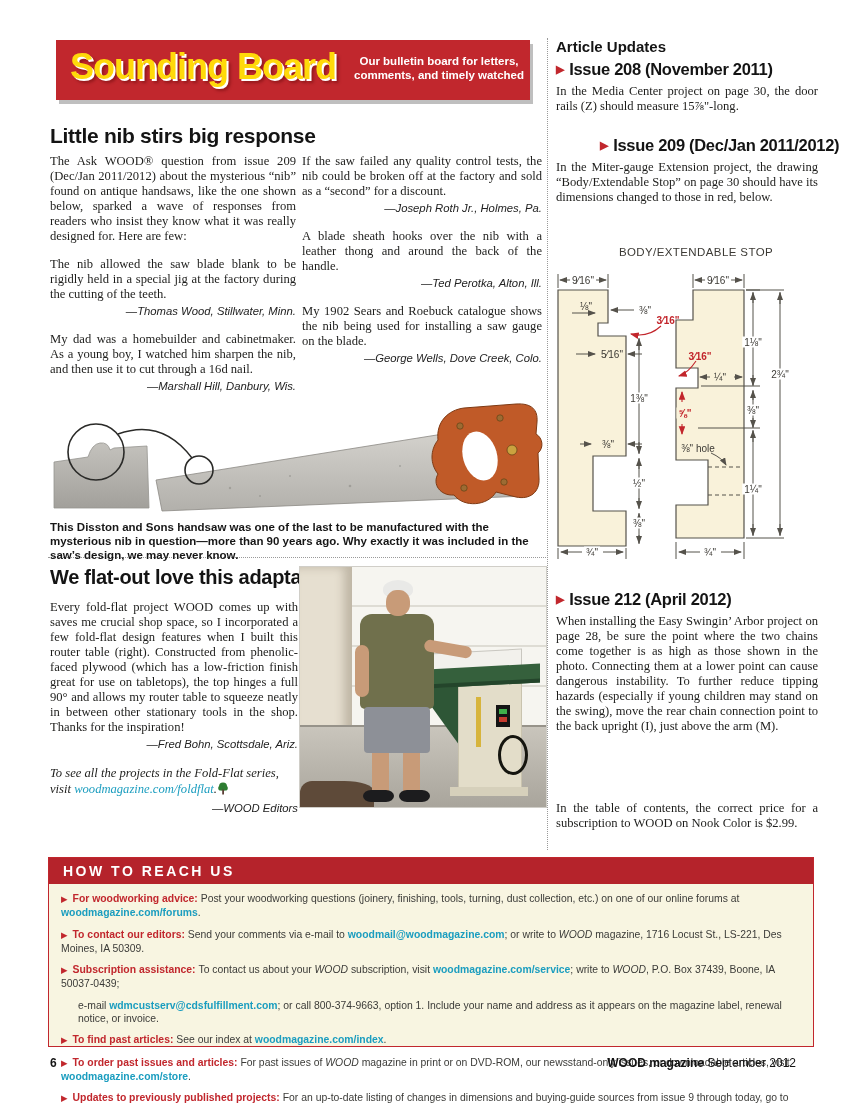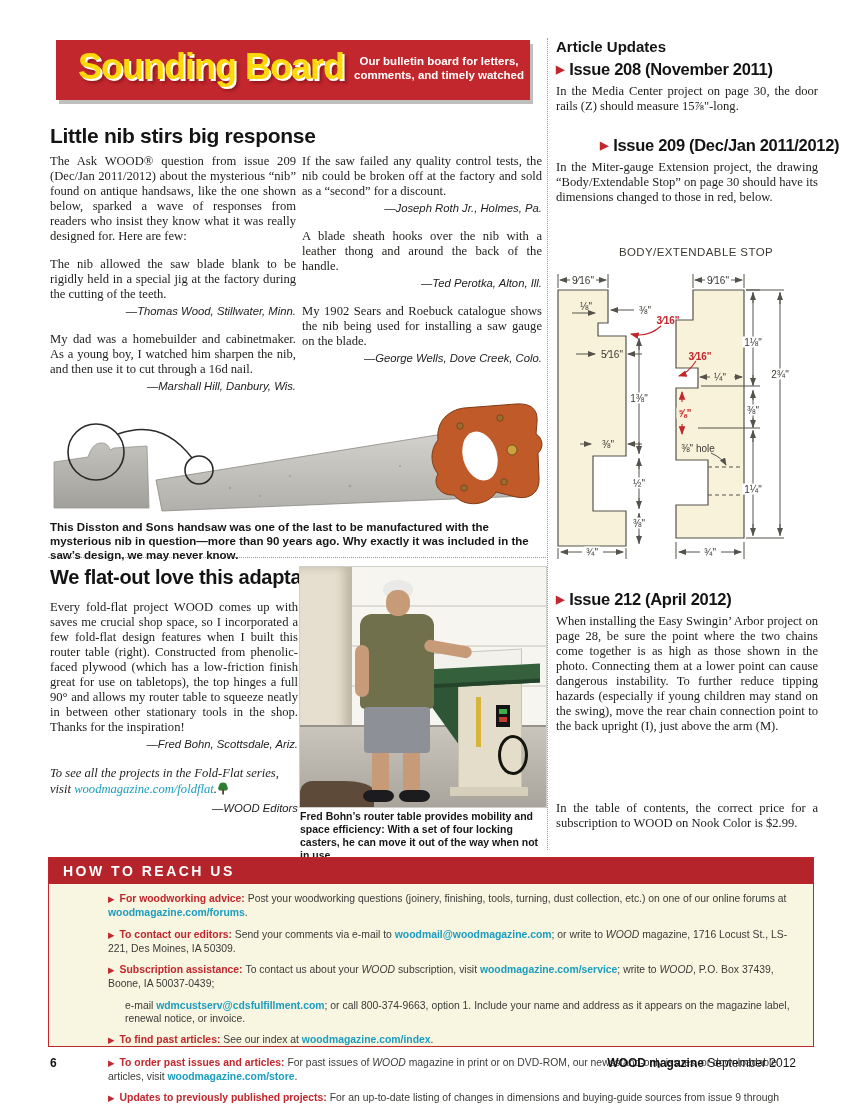--- a/index.html
+++ b/index.html
@@ -5,21 +5,21 @@
   html,body{margin:0;padding:0;background:#ffffff;}
   .page{position:relative;width:852px;height:1106px;background:#ffffff;overflow:hidden;
         font-family:"Liberation Serif",serif;color:#1d1d1b;}
   .abs{position:absolute;}
 
   
   .banner{left:56px;top:40px;width:474px;height:60px;background:#c1272d;
           box-shadow:3px 4px 0 rgba(128,128,128,.5);}
   .banner-title{position:absolute;left:14px;top:6px;font-family:"Liberation Sans",sans-serif;
           font-weight:800;font-size:36px;letter-spacing:-1px;color:#ffd90a;
-          text-shadow:2px 2px 0 #ffffff,4px 4px 3px rgba(80,0,0,.4);margin-left:8px;}
+          text-shadow:2px 2px 0 #ffffff,4px 4px 3px rgba(80,0,0,.4);}
   .banner-tag{position:absolute;right:6px;top:14px;width:170px;color:#ffffff;
           font-family:"Liberation Sans",sans-serif;font-size:11.5px;font-weight:700;
           line-height:14px;text-align:center;}
 
   
   .h1{font-family:"Liberation Sans",sans-serif;font-weight:800;font-size:21px;
       letter-spacing:-.3px;color:#141414;}
   .col{font-size:12.6px;line-height:15px;text-align:justify;}
   .attr{font-family:"Liberation Sans",sans-serif;font-style:italic;font-size:11.3px;
         text-align:right;margin-top:2px;color:#222;}
@@ -77,21 +77,21 @@
   .switch-dot2{left:3px;top:12px;width:8px;height:5px;background:#c53a2e;}
   .cord{left:198px;top:168px;width:24px;height:34px;border:3px solid #15150f;border-radius:50%;}
 
   
   .reach{left:48px;top:857px;width:766px;height:190px;background:#f8f5e1;
          border:1.5px solid #c1272d;box-sizing:border-box;}
   .reach-head{background:#b5232b;color:#fff;font-family:"Liberation Sans",sans-serif;
          font-weight:800;font-size:14px;letter-spacing:2.5px;padding:5px 0 5px 14px;}
   .reach-rows{padding:8px 12px 0 12px;font-family:"Liberation Sans",sans-serif;
          font-size:10.4px;line-height:13px;color:#3b3b38;}
-  .rrow{margin-bottom:8.5px;margin-left:47px;}
+  .rrow{margin-bottom:8.5px;}
   .row-arrow::before{content:"\25B6";color:#c1272d;font-size:8.5px;margin-right:5px;}
   .rrow.cont{padding-left:17px;}
   .seg-label{color:#c1272d;font-weight:700;}
   .seg-link{color:#1b9dbf;font-weight:700;}
   .seg-em{font-style:italic;}
 
   .note{font-style:italic;font-size:12.6px;line-height:15.5px;}
   .note .seg-link{font-weight:400;font-family:"Liberation Serif",serif;}
   .tree{display:inline-block;vertical-align:-2px;margin-left:1px;}
 
@@ -324,21 +324,20 @@
     <div class="arm-l"></div>
     <div class="hair"></div>
     <div class="face"></div>
     <div class="shorts"></div>
     <div class="leg1"></div>
     <div class="leg2"></div>
     <div class="shoe1"></div>
     <div class="shoe2"></div>
   </div>
 
-  <div class="abs cap" style="left:300px;top:810px;width:245px;font-size:10.5px;line-height:13px;">Fred Bohn’s router table provides mobility and space efficiency: With a set of four locking casters, he can move it out of the way when not in use.</div>
 
   <div class="abs reach">
     <div class="reach-head">HOW TO REACH US</div>
     <div class="reach-rows">
       <div class="rrow"><span class="row-arrow"></span><span><span class="seg-label">For woodworking advice: </span><span class="seg-plain">Post your woodworking questions (joinery, finishing, tools, turning, dust collection, etc.) on one of our online forums at </span><span class="seg-link">woodmagazine.com/forums</span><span class="seg-plain">.</span></span></div>
       <div class="rrow"><span class="row-arrow"></span><span><span class="seg-label">To contact our editors: </span><span class="seg-plain">Send your comments via e-mail to </span><span class="seg-link">woodmail@woodmagazine.com</span><span class="seg-plain">; or write to </span><span class="seg-em">WOOD</span><span class="seg-plain"> magazine, 1716 Locust St., LS-221, Des Moines, IA 50309.</span></span></div>
       <div class="rrow"><span class="row-arrow"></span><span><span class="seg-label">Subscription assistance: </span><span class="seg-plain">To contact us about your </span><span class="seg-em">WOOD</span><span class="seg-plain"> subscription, visit </span><span class="seg-link">woodmagazine.com/service</span><span class="seg-plain">; write to </span><span class="seg-em">WOOD</span><span class="seg-plain">, P.O. Box 37439, Boone, IA 50037-0439;</span></span></div>
       <div class="rrow cont"><span><span class="seg-plain">e-mail </span><span class="seg-link">wdmcustserv@cdsfulfillment.com</span><span class="seg-plain">; or call 800-374-9663, option 1. Include your name and address as it appears on the magazine label, renewal notice, or invoice.</span></span></div>
       <div class="rrow"><span class="row-arrow"></span><span><span class="seg-label">To find past articles: </span><span class="seg-plain">See our index at </span><span class="seg-link">woodmagazine.com/index</span><span class="seg-plain">.</span></span></div>
       <div class="rrow"><span class="row-arrow"></span><span><span class="seg-label">To order past issues and articles: </span><span class="seg-plain">For past issues of </span><span class="seg-em">WOOD</span><span class="seg-plain"> magazine in print or on DVD-ROM, our newsstand-only issues, or downloadable articles, visit </span><span class="seg-link">woodmagazine.com/store</span><span class="seg-plain">.</span></span></div>

